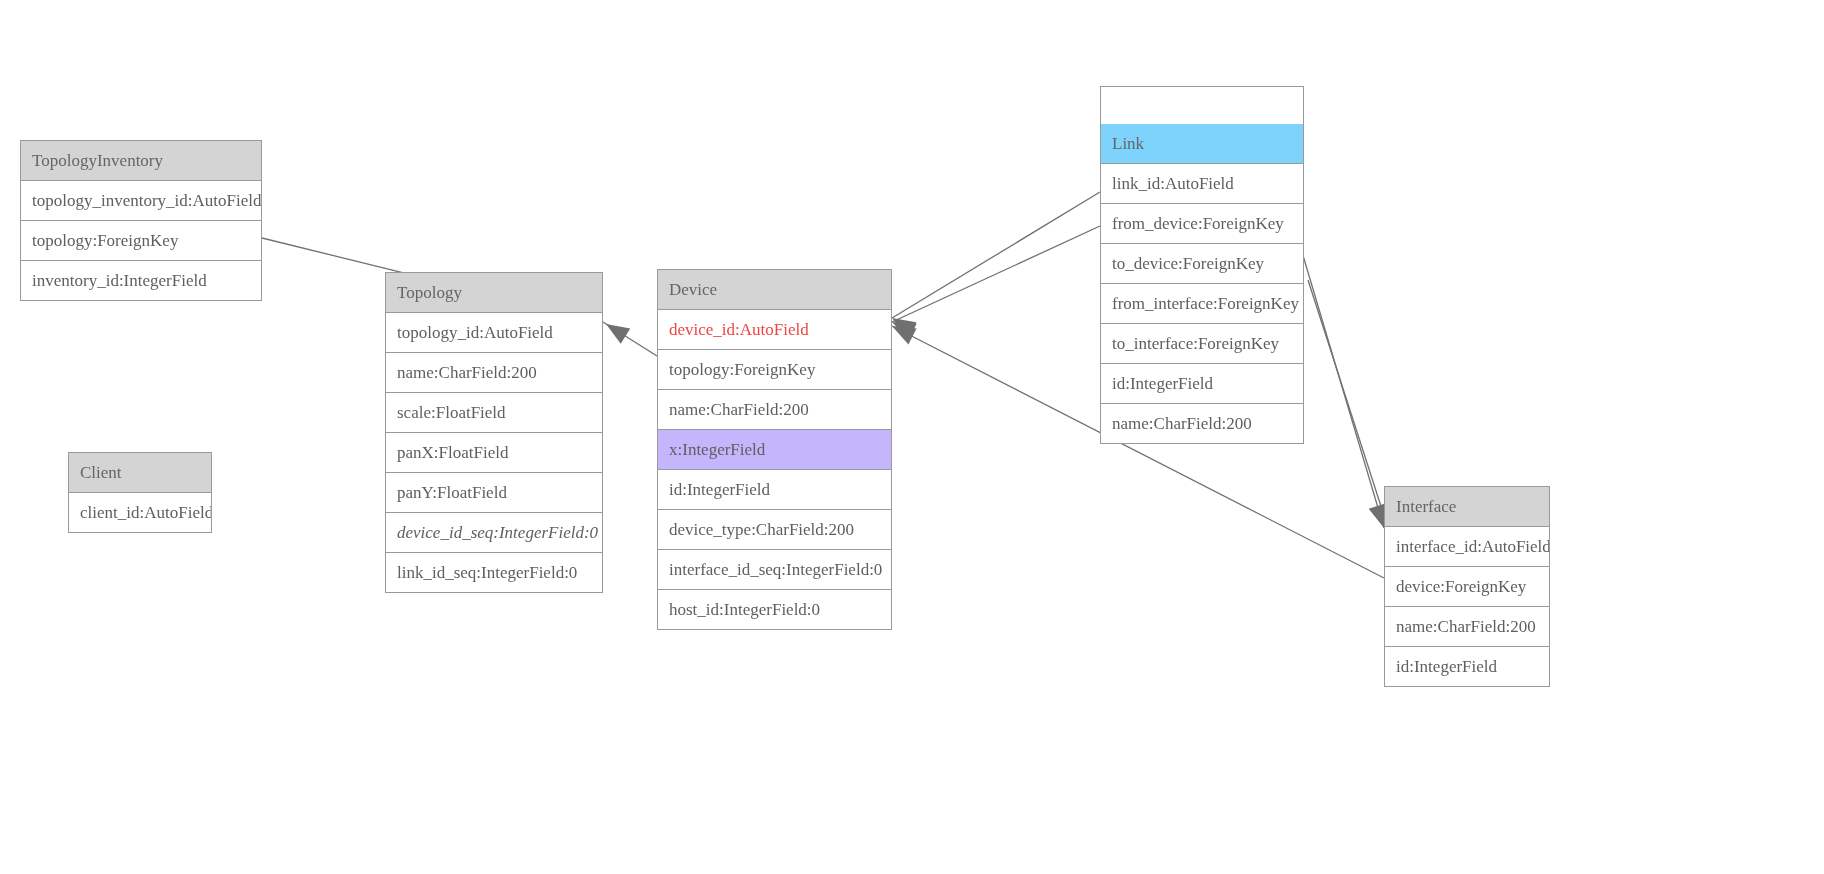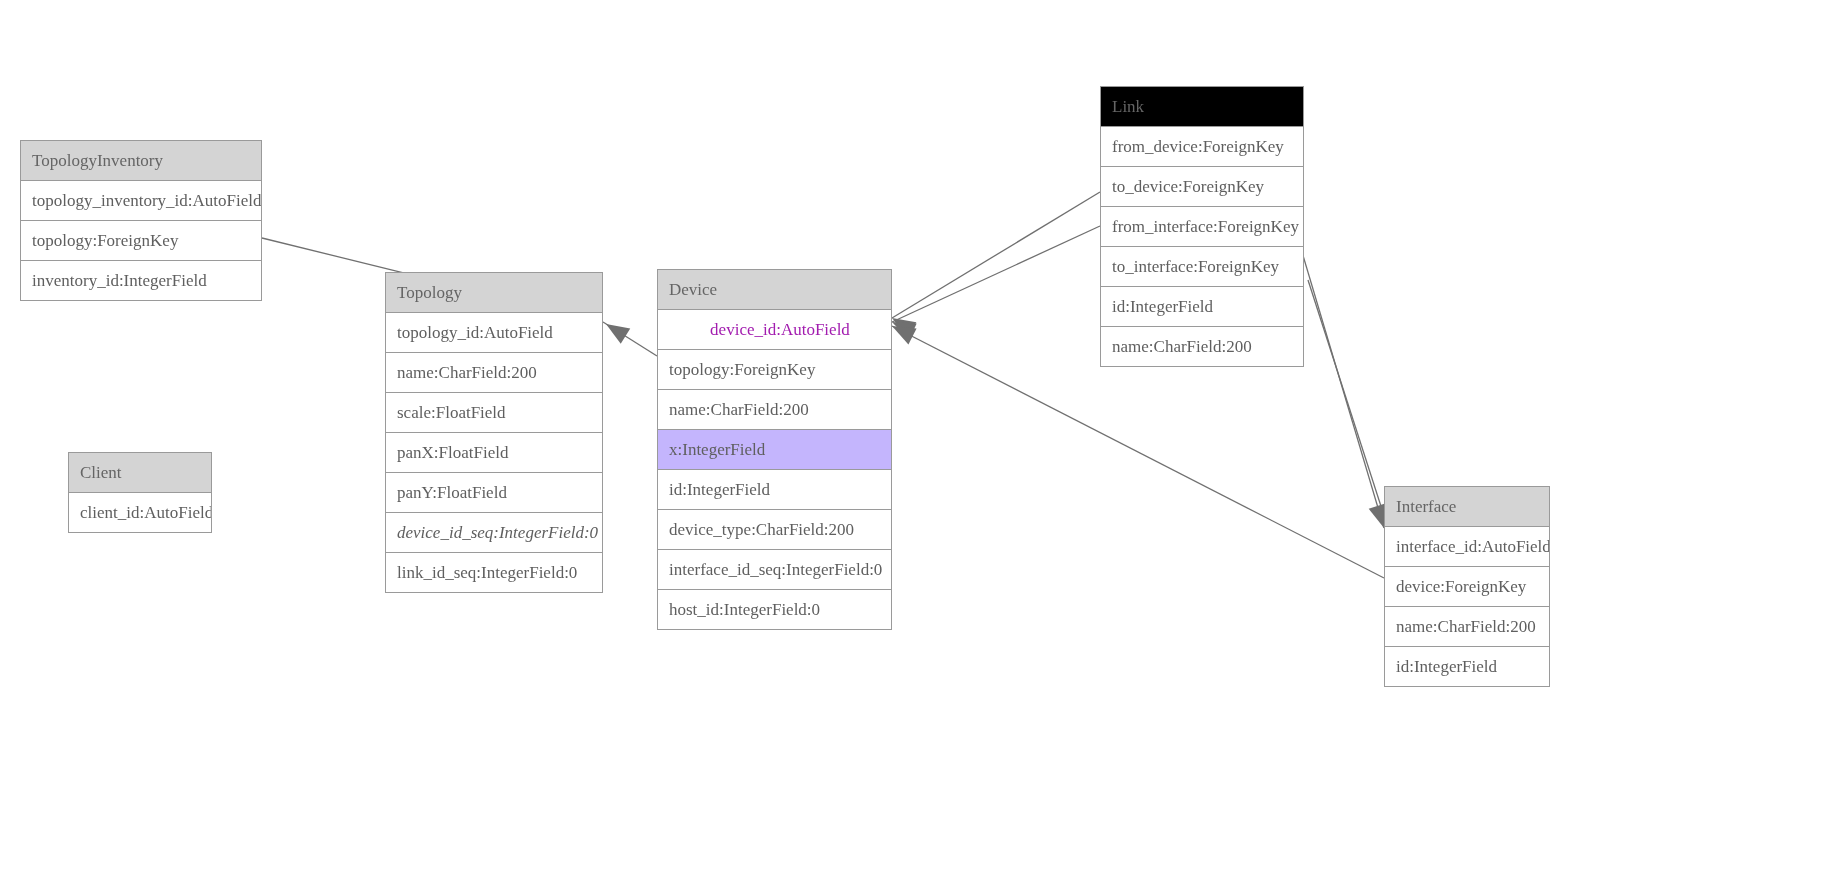--- a/index.html
+++ b/index.html
@@ -125,33 +125,34 @@
         <div class="entity-field" style="color: rgb(95, 95, 95); border-top-color: rgb(154, 154, 154); background: rgb(255, 255, 255);">scale:FloatField</div>
         <div class="entity-field" style="color: rgb(95, 95, 95); border-top-color: rgb(154, 154, 154); background: rgb(255, 255, 255);">panX:FloatField</div>
         <div class="entity-field" style="color: rgb(95, 95, 95); border-top-color: rgb(154, 154, 154); background: rgb(255, 255, 255);">panY:FloatField</div>
         <div class="entity-field" style="color: rgb(95, 95, 95); border-top-color: rgb(154, 154, 154); background: rgb(255, 255, 255); font-style: italic;">device_id_seq:IntegerField:0</div>
         <div class="entity-field" style="color: rgb(95, 95, 95); border-top-color: rgb(154, 154, 154); background: rgb(255, 255, 255);">link_id_seq:IntegerField:0</div>
       </div>
     </div>
     <div class="entity" style="left: 657px; top: 269px; width: 235px; border-color: rgb(154, 154, 154);">
       <div class="entity-header" style="background: rgb(212, 212, 212); border-bottom-color: rgb(154, 154, 154);">Device</div>
       <div class="entity-body">
-        <div class="entity-field" style="color: #a21caf; border-top-color: rgb(154, 154, 154); background: rgb(255, 255, 255); text-align: center;">device_id:AutoField</div>
+        <div class="entity-field" style="color: #ef4444; border-top-color: rgb(154, 154, 154); background: rgb(255, 255, 255);">device_id:AutoField</div>
         <div class="entity-field" style="color: rgb(95, 95, 95); border-top-color: rgb(154, 154, 154); background: rgb(255, 255, 255);">topology:ForeignKey</div>
         <div class="entity-field" style="color: rgb(95, 95, 95); border-top-color: rgb(154, 154, 154); background: rgb(255, 255, 255);">name:CharField:200</div>
         <div class="entity-field" style="color: rgb(95, 95, 95); border-top-color: rgb(154, 154, 154); background: #c4b5fd;">x:IntegerField</div>
         <div class="entity-field" style="color: rgb(95, 95, 95); border-top-color: rgb(154, 154, 154); background: rgb(255, 255, 255);">id:IntegerField</div>
         <div class="entity-field" style="color: rgb(95, 95, 95); border-top-color: rgb(154, 154, 154); background: rgb(255, 255, 255); font-family: Liberation Serif, serif;">device_type:CharField:200</div>
         <div class="entity-field" style="color: rgb(95, 95, 95); border-top-color: rgb(154, 154, 154); background: rgb(255, 255, 255);">interface_id_seq:IntegerField:0</div>
         <div class="entity-field" style="color: rgb(95, 95, 95); border-top-color: rgb(154, 154, 154); background: rgb(255, 255, 255);">host_id:IntegerField:0</div>
       </div>
     </div>
     <div class="entity" style="left: 1100px; top: 86px; width: 204px; border-color: rgb(154, 154, 154);">
-      <div class="entity-header" style="background: #000000; border-bottom-color: rgb(154, 154, 154);">Link</div>
+      <div class="entity-header" style="background: #7dd3fc; border-bottom-color: rgb(154, 154, 154); margin-top: 37px;">Link</div>
       <div class="entity-body">
+        <div class="entity-field" style="color: rgb(95, 95, 95); border-top-color: rgb(154, 154, 154); background: rgb(255, 255, 255);">link_id:AutoField</div>
         <div class="entity-field" style="color: rgb(95, 95, 95); border-top-color: rgb(154, 154, 154); background: rgb(255, 255, 255);">from_device:ForeignKey</div>
         <div class="entity-field" style="color: rgb(95, 95, 95); border-top-color: rgb(154, 154, 154); background: rgb(255, 255, 255);">to_device:ForeignKey</div>
         <div class="entity-field" style="color: rgb(95, 95, 95); border-top-color: rgb(154, 154, 154); background: rgb(255, 255, 255);">from_interface:ForeignKey</div>
         <div class="entity-field" style="color: rgb(95, 95, 95); border-top-color: rgb(154, 154, 154); background: rgb(255, 255, 255);">to_interface:ForeignKey</div>
         <div class="entity-field" style="color: rgb(95, 95, 95); border-top-color: rgb(154, 154, 154); background: rgb(255, 255, 255);">id:IntegerField</div>
         <div class="entity-field" style="color: rgb(95, 95, 95); border-top-color: rgb(154, 154, 154); background: rgb(255, 255, 255);">name:CharField:200</div>
       </div>
     </div>
     <div class="entity" style="left: 1384px; top: 486px; width: 166px; border-color: rgb(154, 154, 154);">
       <div class="entity-header" style="background: rgb(212, 212, 212); border-bottom-color: rgb(154, 154, 154);">Interface</div>

